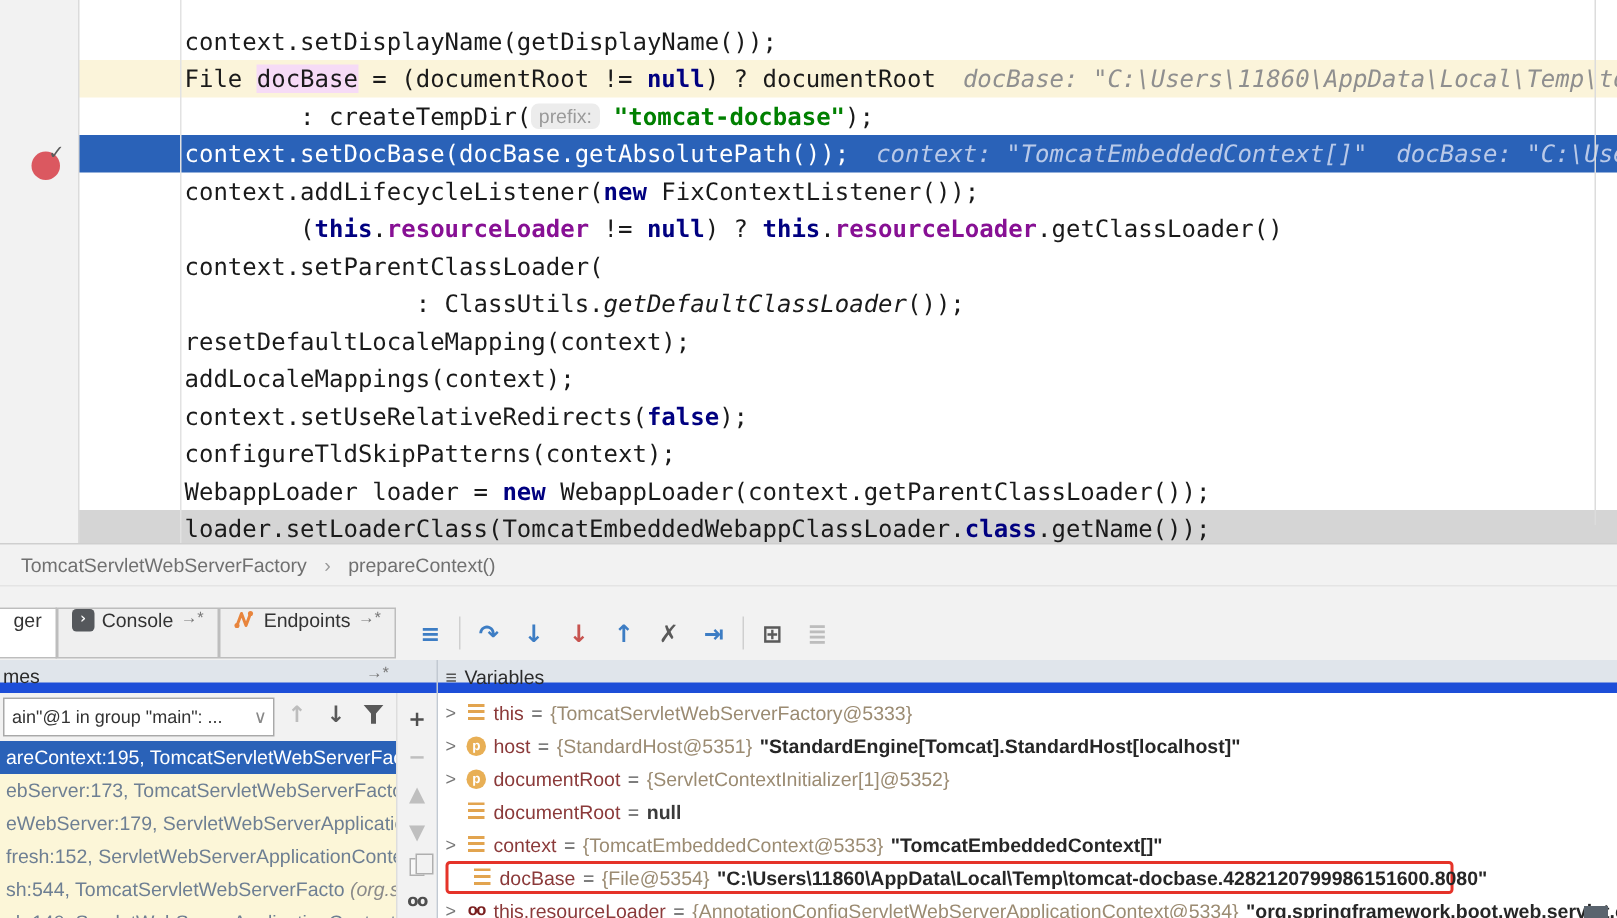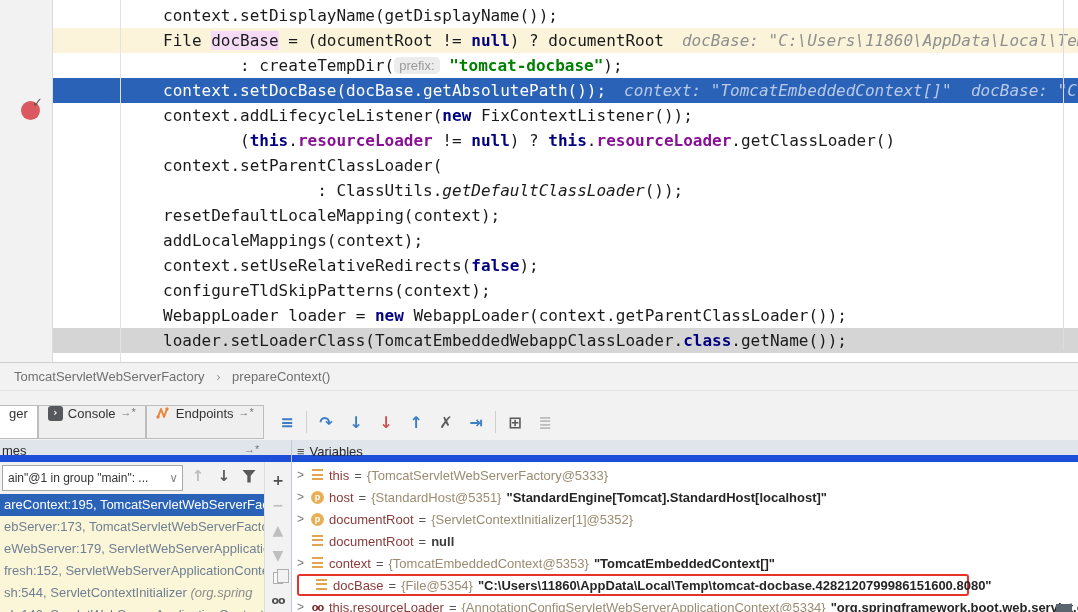--- a/index.html
+++ b/index.html
@@ -7,21 +7,21 @@
   .app { position:relative; width:1078px; height:612px; background:#fff; overflow:hidden; font-family:"Liberation Sans",sans-serif; }
 
   
   .editor { position:absolute; left:0; top:0; width:1078px; height:362px; background:#fff; overflow:hidden; }
   .gutter { position:absolute; left:0; top:0; width:52px; height:362px; background:#F2F2F2; z-index:3; }
   .vline { position:absolute; top:0; width:1px; height:362px; background:#DBDBDB; z-index:4; }
   .vline.g1 { left:52px; } .vline.g2 { left:120px; background:#E2E2E2; }
   .marginguide { position:absolute; left:1063px; top:0; width:1px; height:350px; background:#DCDCDC; z-index:2; }
   .bp { position:absolute; left:21px; top:101px; width:19px; height:19px; background:#DB5860; border-radius:50%; z-index:5; }
   .bp::after { content:"✓"; position:absolute; top:-6px; right:-3px; color:#5A5A5A; font:bold 13px "DejaVu Sans",sans-serif; }
-  .code { position:absolute; left:0; top:3px; right:0; z-index:1; font:16px "DejaVu Sans Mono","Liberation Mono",monospace; color:#1A1A1A;margin-left:40px; }
+  .code { position:absolute; left:0; top:15px; right:0; z-index:1; font:16px "DejaVu Sans Mono","Liberation Mono",monospace; color:#1A1A1A; }
   .cl { height:25px; line-height:25px; padding-left:123px; white-space:pre; position:relative; }
   .cl.yellow { background:#FBF4DA; }
   .cl.exec { background:#2A62B8; color:#FFFFFF; }
   .cl.graybar { background:#D5D5D5; }
   .cl .kw { color:#000080; font-weight:bold; }
   .cl .str { color:#008000; font-weight:bold; }
   .cl .field { color:#871094; font-weight:bold; }
   .cl .it { font-style:italic; }
   .cl .pink { background:#F6DBF6; }
   .cl .chip { display:inline-block; background:#ECECEC; color:#9A9A9A; border-radius:5px; padding:0 5px; font:13px "Liberation Sans",sans-serif; line-height:17px; vertical-align:1px; }
@@ -172,21 +172,21 @@
             <span class="tbi dim">↑</span>
             <span class="tbi dark">↓</span>
             <span class="funnel"></span>
           </div>
       </div>
       <div id="frameRows">
           <div class="frow sel"><span>areContext:195, TomcatServletWebServerFacto</span></div>
           <div class="frow"><span>ebServer:173, TomcatServletWebServerFactor</span></div>
           <div class="frow"><span>eWebServer:179, ServletWebServerApplicatio</span></div>
           <div class="frow"><span>fresh:152, ServletWebServerApplicationContex</span></div>
-          <div class="frow"><span>sh:544, ServletContextInitializer </span><span class="fit">(org.spring</span></div>
+          <div class="frow"><span>sh:544, TomcatServletWebServerFacto </span><span class="fit">(org.spring</span></div>
           <div class="frow"><span>sh:140, ServletWebServerApplicationContext (</span></div>
         </div>
     </div>
 
     <div class="strip" id="watchStrip">
         <span class="sic dark">+</span>
         <span class="sic dim">−</span>
         <span class="sic dim">▲</span>
         <span class="sic dim">▼</span>
         <span class="copyicon"></span>

